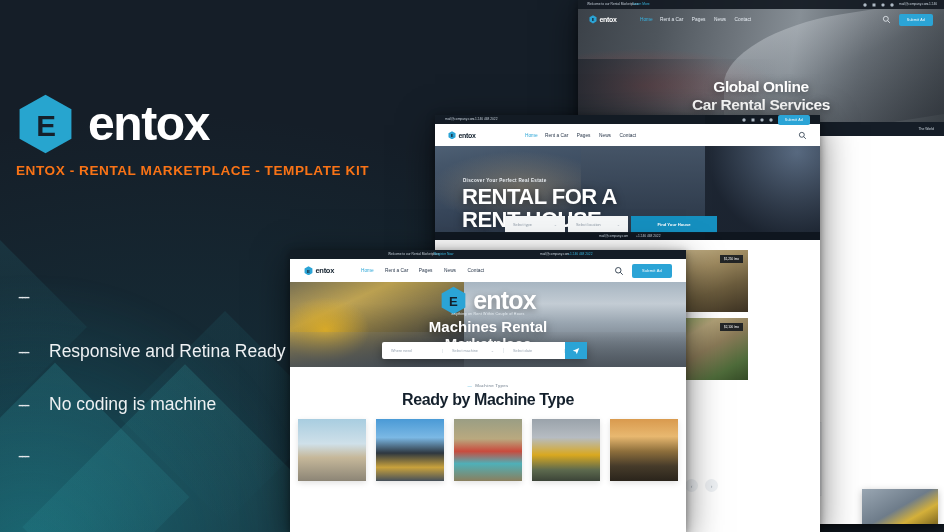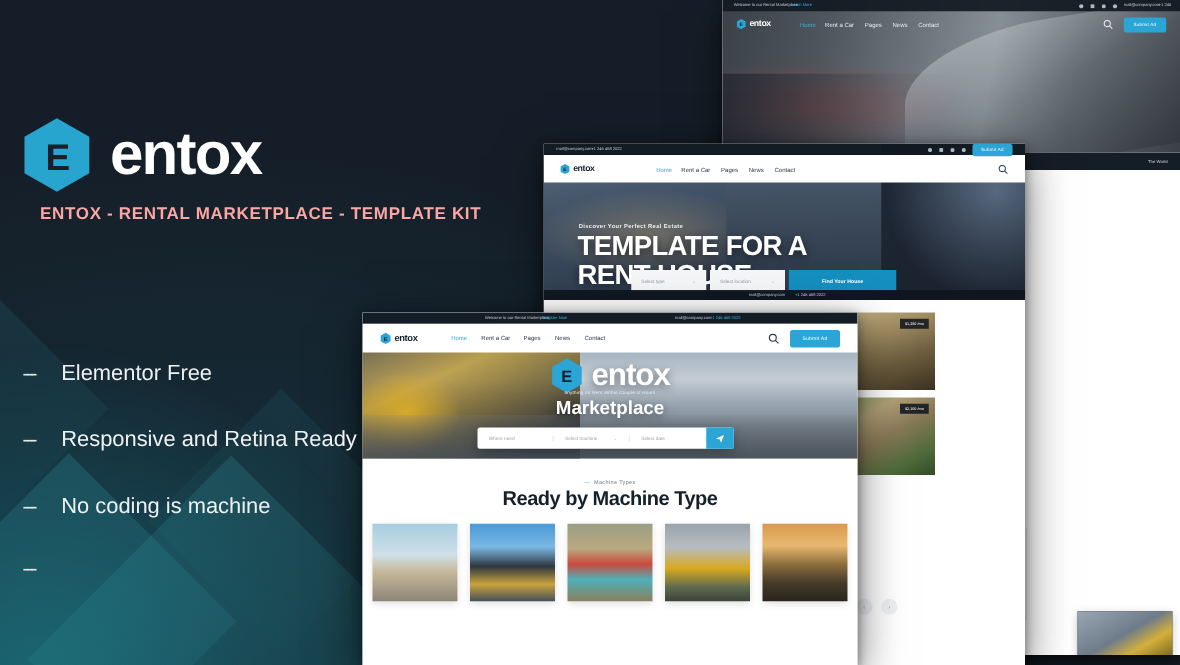--- a/index.html
+++ b/index.html
@@ -28,22 +28,22 @@
   #left-panel { position:absolute; left:0; top:0; width:300px; height:532px; z-index:30; }
 
   .brand-row { position:absolute; left:17px; top:93px; display:flex; align-items:center; gap:14px; }
   .hexmark { width:57px; height:62px; position:relative; }
   .hexmark svg { display:block; width:57px; height:62px; }
   .brand-word {
     font-size:48px; font-weight:700; color:#ffffff; letter-spacing:-1.4px; line-height:1;
   }
 
   .kit-sub {
-    position:absolute; left:32px; top:163px;
-    font-size:13.6px; font-weight:700; color:#fca5a5; letter-spacing:.55px; white-space:nowrap;text-align:right;
+    position:absolute; left:16px; top:163px;
+    font-size:13.6px; font-weight:700; color:#f97316; letter-spacing:.55px; white-space:nowrap;text-align:right;
   }
 
   .feat-list { position:absolute; left:18px; top:288px; }
   .feat-item { display:flex; align-items:baseline; gap:11px; height:53px; }
   .feat-dash { color:#e3e7ea; font-size:16px; font-weight:500; letter-spacing:-2px; width:20px; }
   .feat-text { color:#eef1f3; font-size:17.5px; font-weight:400; white-space:nowrap; }
 
   
   .mock { position:absolute; background:#fff; overflow:hidden;
           box-shadow:0 10px 34px rgba(0,0,0,.55), 0 2px 8px rgba(0,0,0,.4); }
@@ -272,20 +272,24 @@
         </div>
         <div class="nav-right">
           <svg class="nav-search" viewBox="0 0 20 20">
             <circle cx="8.5" cy="8.5" r="5.5" fill="none" stroke="#e9eef3" stroke-width="1.8"></circle>
             <line x1="12.6" y1="12.6" x2="17.5" y2="17.5" stroke="#e9eef3" stroke-width="1.8"></line>
           </svg>
           <span class="nav-cta">Submit Ad</span>
         </div>
       </div>
     </div>
+    <div class="car-hero-title">
+      <div>Global Online</div>
+      <div>Car Rental Services</div>
+    </div>
   </div>
 
   <div class="car-body">
     <div class="car-darkstrip">
       <svg class="soc" viewBox="0 0 8 8">
           <circle cx="4" cy="4" r="3.4"></circle>
         </svg>
       <svg class="soc" viewBox="0 0 8 8">
           <rect x="1" y="1" width="6" height="6"></rect>
         </svg>
@@ -386,21 +390,21 @@
         <div class="nav-right">
           <svg class="nav-search" viewBox="0 0 20 20">
             <circle cx="8.5" cy="8.5" r="5.5" fill="none" stroke="#2b3a4a" stroke-width="1.8"></circle>
             <line x1="12.6" y1="12.6" x2="17.5" y2="17.5" stroke="#2b3a4a" stroke-width="1.8"></line>
           </svg>
         </div>
       </div>
     </div>
     <div class="hs-kicker">Discover Your Perfect Real Estate</div>
     <div class="hs-title">
-      <div>TEMPLATE FOR A</div>
+      <div>RENTAL FOR A</div>
       <div>RENT HOUSE</div>
     </div>
     <div class="hs-form">
       <div class="hs-sel">
         <span>Select type</span>
         <span class="chev">⌄</span>
       </div>
       <div class="hs-sel">
         <span>Select location</span>
         <span class="chev">⌄</span>
@@ -471,20 +475,21 @@
     <div class="mc-center">
       <div class="mc-logo-row">
         <svg class="mc-hex" viewBox="0 0 40 44">
           <polygon points="20,1 38,11.5 38,32.5 20,43 2,32.5 2,11.5" fill="#2ba4d6"></polygon>
           <text x="20" y="30" font-size="20" font-weight="700" fill="#13202c" text-anchor="middle" font-family="Liberation Sans, sans-serif">E</text>
         </svg>
         <span class="mc-word">entox</span>
       </div>
       <div class="mc-tag">anything on Rent Within Couple of Hours</div>
       <div class="mc-h1">
+        <div>Machines Rental</div>
         <div>Marketplace</div>
       </div>
     </div>
 
     <div class="mc-form mock-search">
       <div class="ms-field">
         <span>Where need</span>
       </div>
       <div class="ms-field">
         <span>Select machine</span>
@@ -525,21 +530,20 @@
       </svg>
     </div>
     <div class="brand-word">entox</div>
   </div>
 
   <div class="kit-sub">ENTOX - RENTAL MARKETPLACE - TEMPLATE KIT</div>
 
   <div class="feat-list">
     <div class="feat-item">
       <span class="feat-dash">---</span>
-      <span class="feat-text">Elementor Free</span>
     </div>
     <div class="feat-item">
       <span class="feat-dash">---</span>
       <span class="feat-text">Responsive and Retina Ready</span>
     </div>
     <div class="feat-item">
       <span class="feat-dash">---</span>
       <span class="feat-text">No coding is machine</span>
     </div>
     <div class="feat-item">

